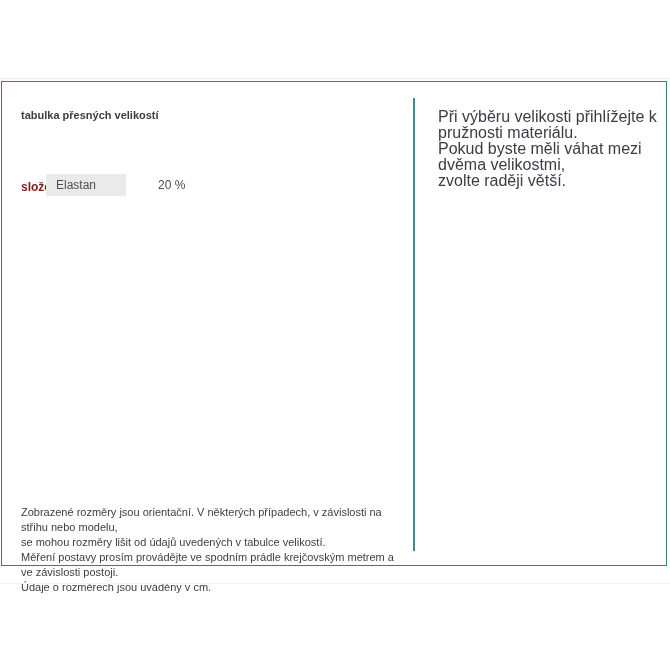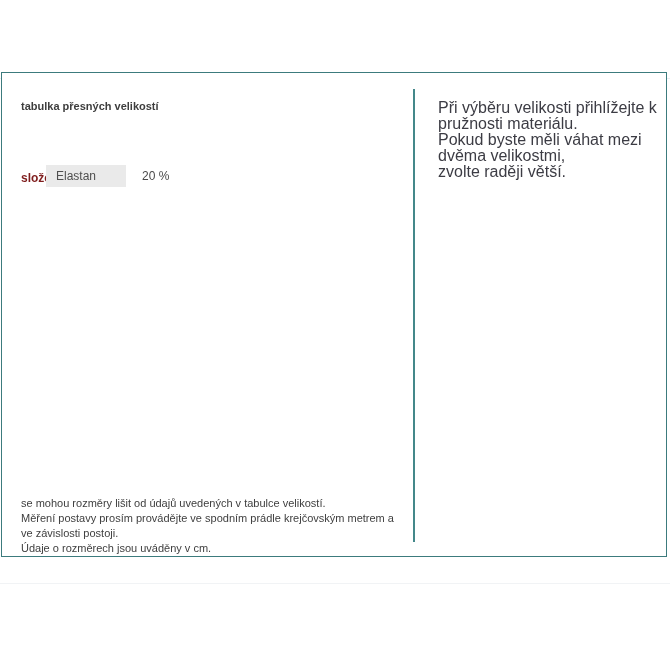--- a/index.html
+++ b/index.html
@@ -23,21 +23,21 @@
     background: #ebedf2;
   }
   .bottom-rule {
     position: absolute;
     left: 0; top: 583px;
     width: 670px; height: 1px;
     background: #f1f3f5;
   }
   .panel {
     position: absolute;
-    left: 1px; top: 72px;
+    left: 1px; top: 81px;
     width: 664px; height: 483px;
     border: 1px solid #3c7b7d;
     background: #ffffff;
     box-sizing: content-box;
     text-decoration: underline;
   }
   .eyebrow {
     position: absolute;
     left: 19px; top: 26px;
     font-size: 11px;
@@ -79,21 +79,21 @@
   .comp-cell {
     width: 80px;
     background: #eaeaea;
     color: #4f4f4f;
     font-size: 12px;
     line-height: 22px;
     padding-left: 10px;
     box-sizing: border-box;
   }
   .comp-val {
-    margin-left: 16px;
+    margin-left: 32px;
     color: #4a4a4a;
     font-size: 12px;
     line-height: 22px;
   }
   .v-divider {
     position: absolute;
     left: 411px; top: 16px;
     width: 1.5px; height: 453px;
     background: #44888a;
   }
@@ -138,20 +138,21 @@
 
     <div class="v-divider"></div>
 
     <div class="advice">
       <div>Při výběru velikosti přihlížejte k pružnosti materiálu.</div>
       <div>Pokud byste měli váhat mezi dvěma velikostmi,</div>
       <div>zvolte raději větší.</div>
     </div>
 
     <div class="notes">
+      <div>Zobrazené rozměry jsou orientační. V některých případech, v závislosti na střihu nebo modelu,</div>
       <div>se mohou rozměry lišit od údajů uvedených v tabulce velikostí.</div>
       <div>Měření postavy prosím provádějte ve spodním prádle krejčovským metrem a ve závislosti postoji.</div>
       <div>Údaje o rozměrech jsou uváděny v cm.</div>
     </div>
 
   </div>
 
   <div class="bottom-rule"></div>
 
 </div>

